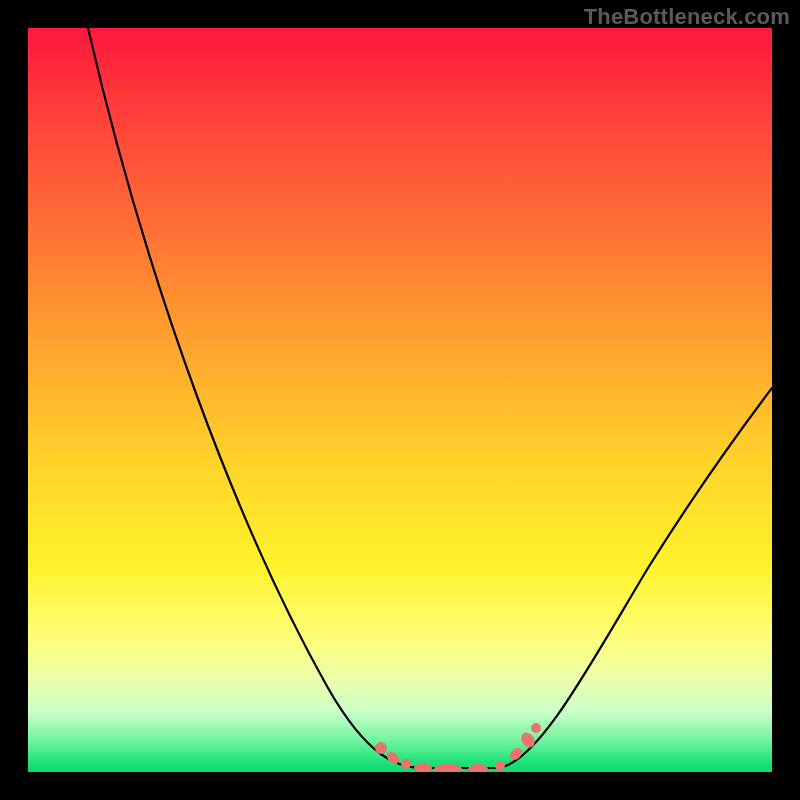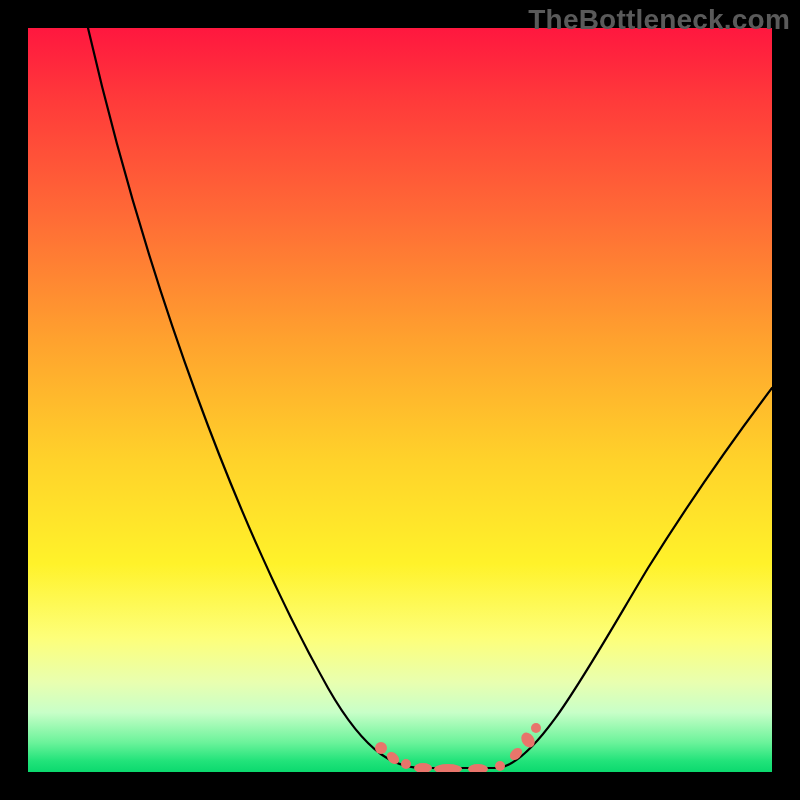--- a/index.html
+++ b/index.html
@@ -30,21 +30,21 @@
       #c8ffc8 92%,
       #6cf39b 96%,
       #22e37a 98.5%,
       #0bd96e 100%
     );
   }
   .watermark {
     position: absolute;
     top: 4px;
     right: 10px;
-    font-size: 28px;
+    font-size: 22px;
     font-weight: 600;
     color: #5a5a5a;
     letter-spacing: 0.2px;
   }
   svg.curve {
     position: absolute;
     left: 0;
     top: 0;
     width: 744px;
     height: 744px;

